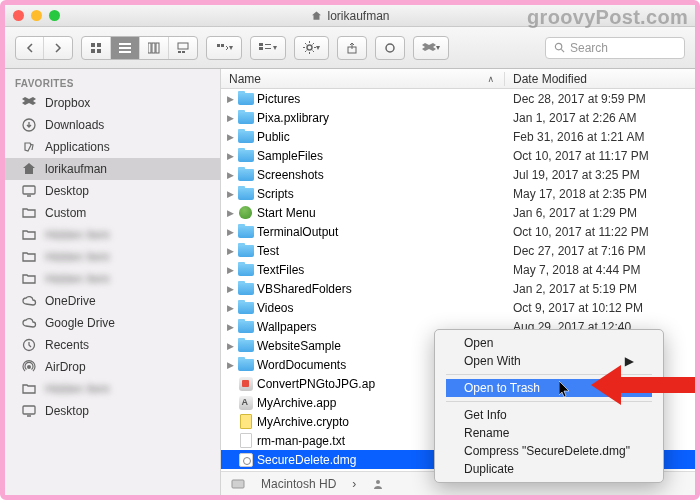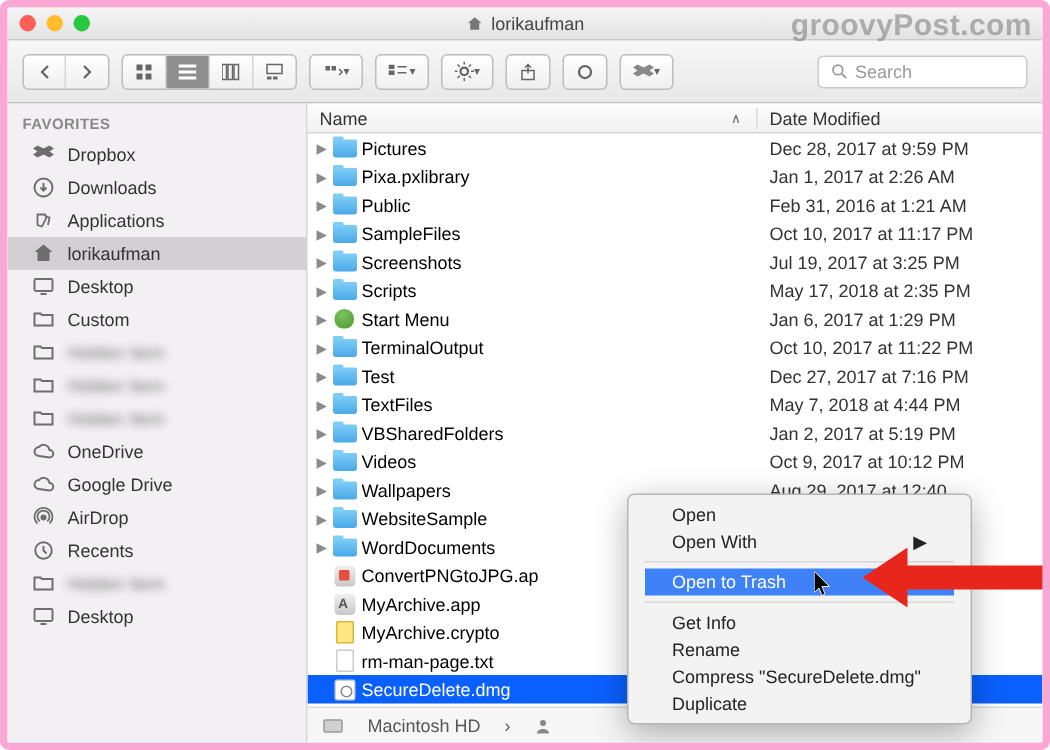--- a/index.html
+++ b/index.html
@@ -11,21 +11,21 @@
 .red{background:#ff5f57}.yellow{background:#ffbd2e}.green{background:#28c940}
 .title{position:absolute;left:50%;transform:translateX(-50%);display:flex;align-items:center;gap:5px;color:#444}
 .homeico{width:12px;height:12px;display:inline-block}
 .toolbar{height:42px;background:linear-gradient(#f7f7f7,#e8e8e8);border-bottom:1px solid #c0c0c0;display:flex;align-items:center;padding:0 10px;gap:8px}
 .btngrp{display:flex;border:1px solid #bdbdbd;border-radius:4px;overflow:hidden;background:linear-gradient(#fff,#efefef)}
 .tbtn{padding:3px 8px;display:flex;align-items:center;justify-content:center;border-right:1px solid #d6d6d6;min-width:28px;height:22px;color:#555}
 .tbtn:last-child{border-right:none}
 .tbtn.active{background:#8f8f8f;color:#fff}
 .search{flex:1;display:flex;align-items:center;border:1px solid #c9c9c9;border-radius:4px;background:#fff;padding:2px 8px;height:22px;color:#999;gap:5px;max-width:140px;margin-left:auto}
 .body{flex:1;display:flex;min-height:0}
-.sidebar{width:200px;background:#f2f0f2;border-right:1px solid #d4d4d4;overflow-y:auto;padding-top:6px}
+.sidebar{width:216px;background:#f2f0f2;border-right:1px solid #d4d4d4;overflow-y:auto;padding-top:6px}
 .sbh{color:#888;font-size:10px;font-weight:600;padding:3px 10px;text-transform:uppercase;letter-spacing:.3px}
 .sbi{display:flex;align-items:center;gap:8px;padding:3px 10px 3px 16px;color:#333;cursor:default}
 .sbi.sel{background:#d2d0d2}
 .sbi .ico{width:16px;height:16px;display:flex;align-items:center;justify-content:center;color:#6d6d6d}
 .blur{filter:blur(3px);color:#777}
 .main{flex:1;display:flex;flex-direction:column;min-width:0;position:relative}
 .cols{height:20px;background:linear-gradient(#fdfdfd,#f1f1f1);border-bottom:1px solid #d7d7d7;display:flex;align-items:center;font-size:11px;color:#333}
 .col-n{flex:1;padding-left:8px;display:flex;align-items:center;justify-content:space-between;padding-right:10px;border-right:1px solid #dcdcdc}
 .col-d{width:190px;padding-left:8px}
 .list{flex:1;overflow:auto;position:relative}
@@ -274,34 +274,34 @@
             <span class="ico">
               <svg width="16" height="16" viewBox="0 0 16 16">
                 <path d="M5 11a3 3 0 010-6 4 4 0 017 2 2.5 2.5 0 010 5z" fill="none" stroke="#6d6d6d" stroke-width="1.3"></path>
               </svg>
             </span>
             <span class="">Google Drive</span>
           </div>
           <div class="sbi">
             <span class="ico">
               <svg width="16" height="16" viewBox="0 0 16 16">
+                <circle cx="8" cy="8" r="5.5" fill="none" stroke="#6d6d6d" stroke-width="1.3"></circle>
+                <path d="M8 5v3l2 2" stroke="#6d6d6d" fill="none" stroke-width="1.3"></path>
+              </svg>
+            </span>
+            <span class="">Recents</span>
+          </div>
+          <div class="sbi">
+            <span class="ico">
+              <svg width="16" height="16" viewBox="0 0 16 16">
                 <circle cx="8" cy="8" r="2" fill="#6d6d6d"></circle>
                 <path d="M4 12a6 6 0 118 0M5.5 10.5a4 4 0 115 0" fill="none" stroke="#6d6d6d" stroke-width="1.2"></path>
               </svg>
             </span>
             <span class="">AirDrop</span>
-          </div>
-          <div class="sbi">
-            <span class="ico">
-              <svg width="16" height="16" viewBox="0 0 16 16">
-                <circle cx="8" cy="8" r="5.5" fill="none" stroke="#6d6d6d" stroke-width="1.3"></circle>
-                <path d="M8 5v3l2 2" stroke="#6d6d6d" fill="none" stroke-width="1.3"></path>
-              </svg>
-            </span>
-            <span class="">Recents</span>
           </div>
           <div class="sbi">
             <span class="ico">
               <svg width="16" height="16" viewBox="0 0 16 16">
                 <path d="M2 4h4l1 1h7v7H2z" fill="none" stroke="#6d6d6d" stroke-width="1.3"></path>
               </svg>
             </span>
             <span class="blur">Hidden Item</span>
           </div>
           <div class="sbi">

